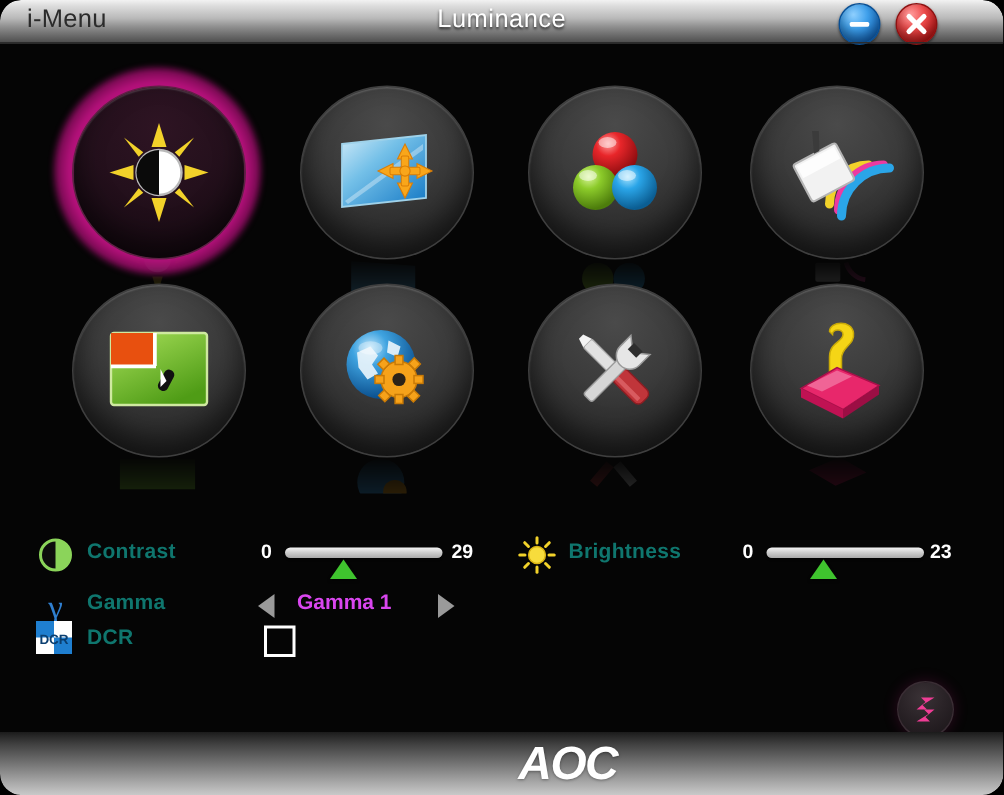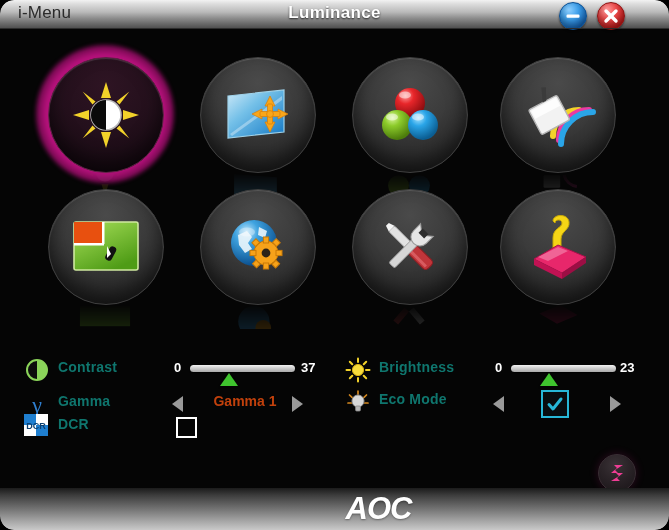--- a/index.html
+++ b/index.html
@@ -33,21 +33,21 @@
     background:#2c2c2c;
   }
   .app-name {
     position: absolute; left: 18px; top: 3px;
     font-size: 17px; color: #2b2b2b;
     letter-spacing: .2px;
   }
   .win-title {
     position: absolute; left: 0; top: 3px; width: 669px;
     text-align: center;
-    font-size: 17px; font-weight: bold; color: #ffffff;
+    font-size: 17px; font-weight: normal; color: #ffffff;
     text-shadow: 0 1px 2px rgba(0,0,0,.75);
     letter-spacing: .3px;
   }
   .win-btn {
     position: absolute; top: 2px;
     width: 26px; height: 26px; border-radius: 50%;
     box-shadow: inset 0 -5px 8px rgba(0,0,0,.35), 0 1px 2px rgba(0,0,0,.55);
     cursor: pointer;
   }
   .win-btn svg { position:absolute; left:0; top:0; }
@@ -146,22 +146,22 @@
     border-bottom: 8px solid transparent;
     border-right: 11px solid #9a9a9a;
   }
   .arrow-right {
     border-top: 8px solid transparent;
     border-bottom: 8px solid transparent;
     border-left: 11px solid #9a9a9a;
   }
   .value-text {
     position: absolute; top: 4px;
-    font-size: 14px; font-weight: bold; color: #c2410c;
-    text-align: center; white-space: nowrap;
+    font-size: 14px; font-weight: bold; color: #d946ef;
+    text-align: left; white-space: nowrap;
   }
   .chk {
     position: absolute;
     width: 17px; height: 17px;
     border: 2px solid #ffffff;
     background: transparent;
     cursor: pointer;
   }
   .chk-eco {
     width: 24px; height: 24px;
@@ -470,21 +470,21 @@
       <span class="ctl-icon">
         <svg width="26" height="26" viewBox="0 0 26 26">
           <circle cx="13" cy="13" r="10" fill="#0d0d0d" stroke="#8bd45a" stroke-width="2"></circle>
           <path d="M13 3 A10 10 0 0 1 13 23 Z" fill="#8bd45a"></path>
         </svg>
       </span>
       <span class="ctl-label">Contrast</span>
       <span class="slider-min" style="left:150px;">0</span>
       <div class="track" style="left:166px; width:105px;"></div>
       <div class="thumb" id="contrastThumb" style="left: 195.85px;"></div>
-      <span class="slider-max" style="left:277px;">37</span>
+      <span class="slider-max" style="left:277px;">29</span>
     </div>
 
     <div class="ctl-row" style="left:345px; top:22px; width:300px;">
       <span class="ctl-icon">
         <svg width="26" height="26" viewBox="0 0 26 26">
           <g stroke="#f2d22a" stroke-width="2" stroke-linecap="round">
             <line x1="13" y1="1.5" x2="13" y2="5"></line>
               <line x1="13" y1="21" x2="13" y2="24.5"></line>
             <line x1="1.5" y1="13" x2="5" y2="13"></line>
               <line x1="21" y1="13" x2="24.5" y2="13"></line>
@@ -508,43 +508,20 @@
         <svg width="26" height="26" viewBox="0 0 26 26">
           <text x="13" y="21" text-anchor="middle" font-family="'Liberation Serif', serif" font-size="22" fill="#2f7fd0">γ</text>
         </svg>
       </span>
       <span class="ctl-label">Gamma</span>
       <div class="arrow arrow-left" style="left:148px;"></div>
       <span class="value-text" style="left:174px; width:94px;">Gamma 1</span>
       <div class="arrow arrow-right" style="left:268px;"></div>
     </div>
 
-    <div class="ctl-row" style="left:345px; top:54px; width:300px;">
-      <span class="ctl-icon">
-        <svg width="26" height="26" viewBox="0 0 26 26">
-          <g stroke="#d4881f" stroke-width="1.7" stroke-linecap="round">
-            <line x1="13" y1="2" x2="13" y2="5"></line>
-            <line x1="4.5" y1="6" x2="7" y2="8.4"></line>
-            <line x1="21.5" y1="6" x2="19" y2="8.4"></line>
-            <line x1="3" y1="14" x2="6.2" y2="14"></line>
-            <line x1="23" y1="14" x2="19.8" y2="14"></line>
-          </g>
-          <path d="M13 6 A6 6 0 0 1 13 18 A6 6 0 0 1 13 6 Z" fill="#d8d8d8" stroke="#9a9a9a" stroke-width="1"></path>
-          <rect x="10.6" y="17" width="4.8" height="5" rx="1" fill="#b8b8b8" stroke="#8a8a8a" stroke-width=".8"></rect>
-        </svg>
-      </span>
-      <span class="ctl-label">Eco Mode</span>
-      <div class="arrow arrow-left" style="left:148px; top:9px;"></div>
-      <div class="chk chk-eco" style="left:196px; top:3px;">
-        <svg width="18" height="18" viewBox="0 0 18 18">
-          <polyline points="3,9.5 7,14 15,4" fill="none" stroke="#27b7d8" stroke-width="3" stroke-linecap="round" stroke-linejoin="round"></polyline>
-        </svg>
-      </div>
-      <div class="arrow arrow-right" style="left:265px; top:9px;"></div>
-    </div>
 
     <div class="ctl-row" style="left:24px; top:79px; width:300px;">
       <span class="ctl-icon">
         <svg width="24" height="22" viewBox="0 0 24 22">
           <rect x="0" y="0" width="24" height="22" fill="#ffffff"></rect>
           <rect x="0" y="0" width="12" height="11" fill="#1f7fd0"></rect>
           <rect x="12" y="11" width="12" height="11" fill="#1f7fd0"></rect>
           <text x="12" y="15" text-anchor="middle" font-family="'Liberation Sans', sans-serif" font-weight="bold" font-size="9" fill="#0b3f70">DCR</text>
         </svg>
       </span>

